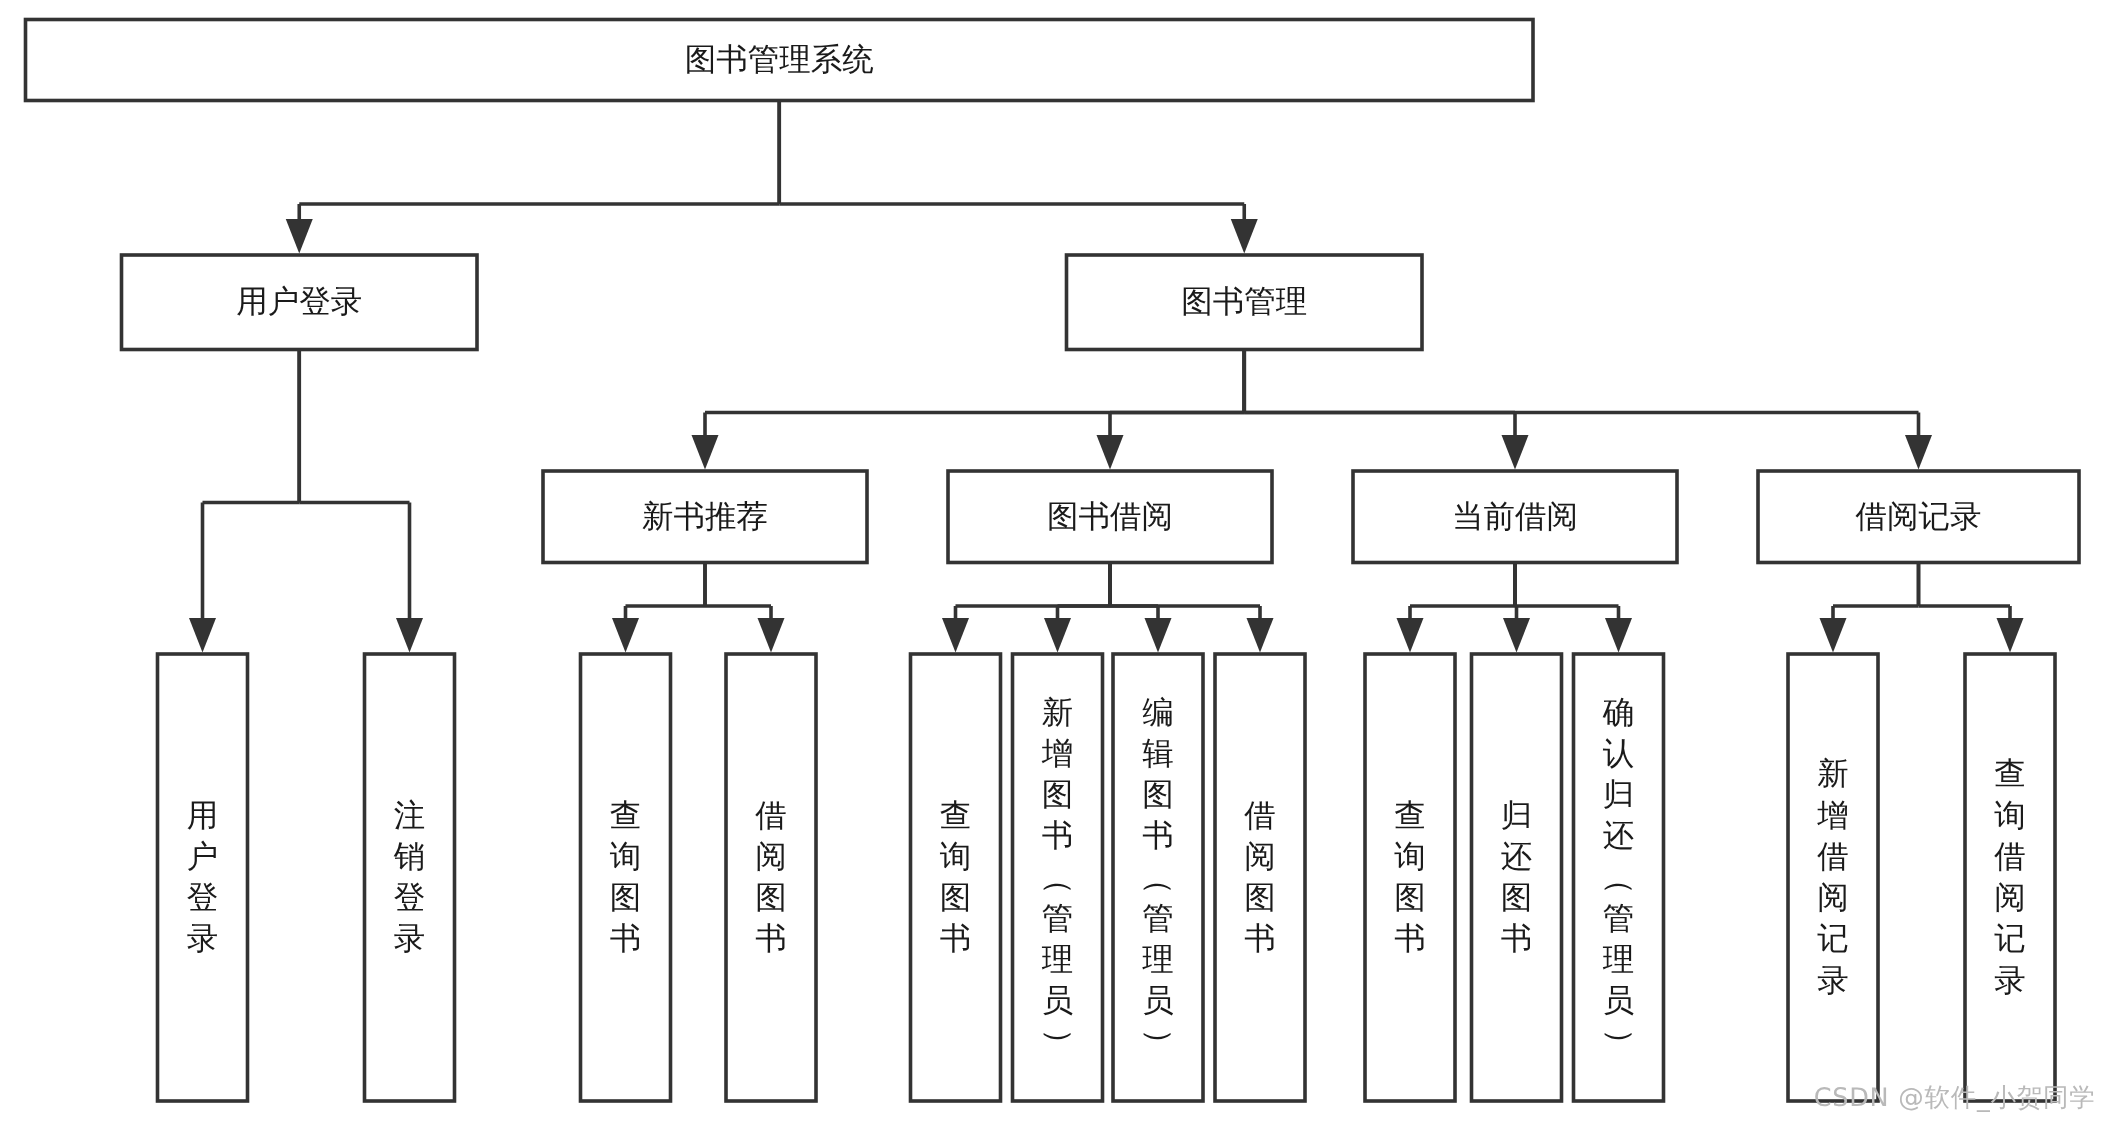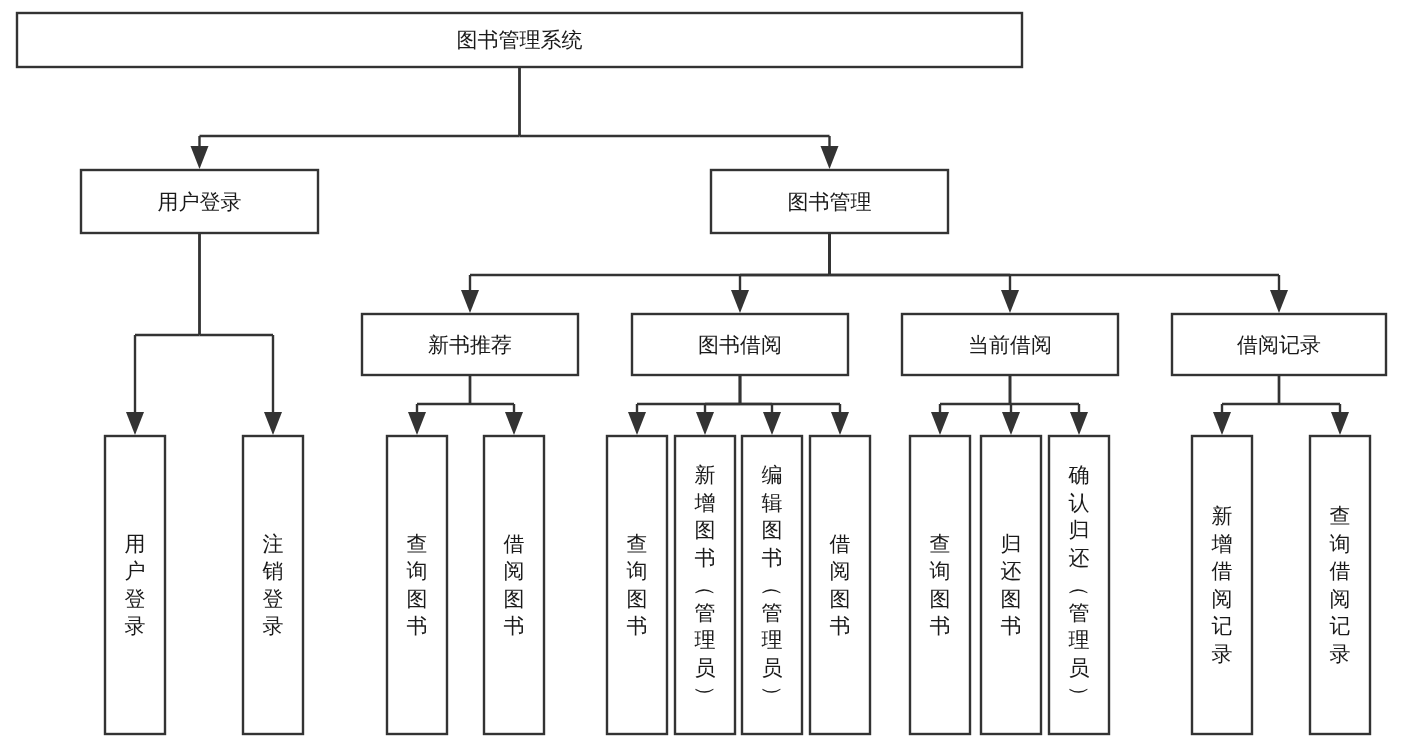--- a/index.html
+++ b/index.html
@@ -287,13 +287,14 @@
           <rect x="1310" y="436" width="60" height="298" class="node-box"></rect>
           <text x="1340" y="517.25" class="node-label-v-char">查</text>
           <text x="1340" y="544.75" class="node-label-v-char">询</text>
           <text x="1340" y="572.25" class="node-label-v-char">借</text>
           <text x="1340" y="599.75" class="node-label-v-char">阅</text>
           <text x="1340" y="627.25" class="node-label-v-char">记</text>
           <text x="1340" y="654.75" class="node-label-v-char">录</text>
         </g>
       </g>
   </svg>
+  <div class="watermark-text">CSDN @软件_小贺同学</div>
 </div>
 
 </body></html>

